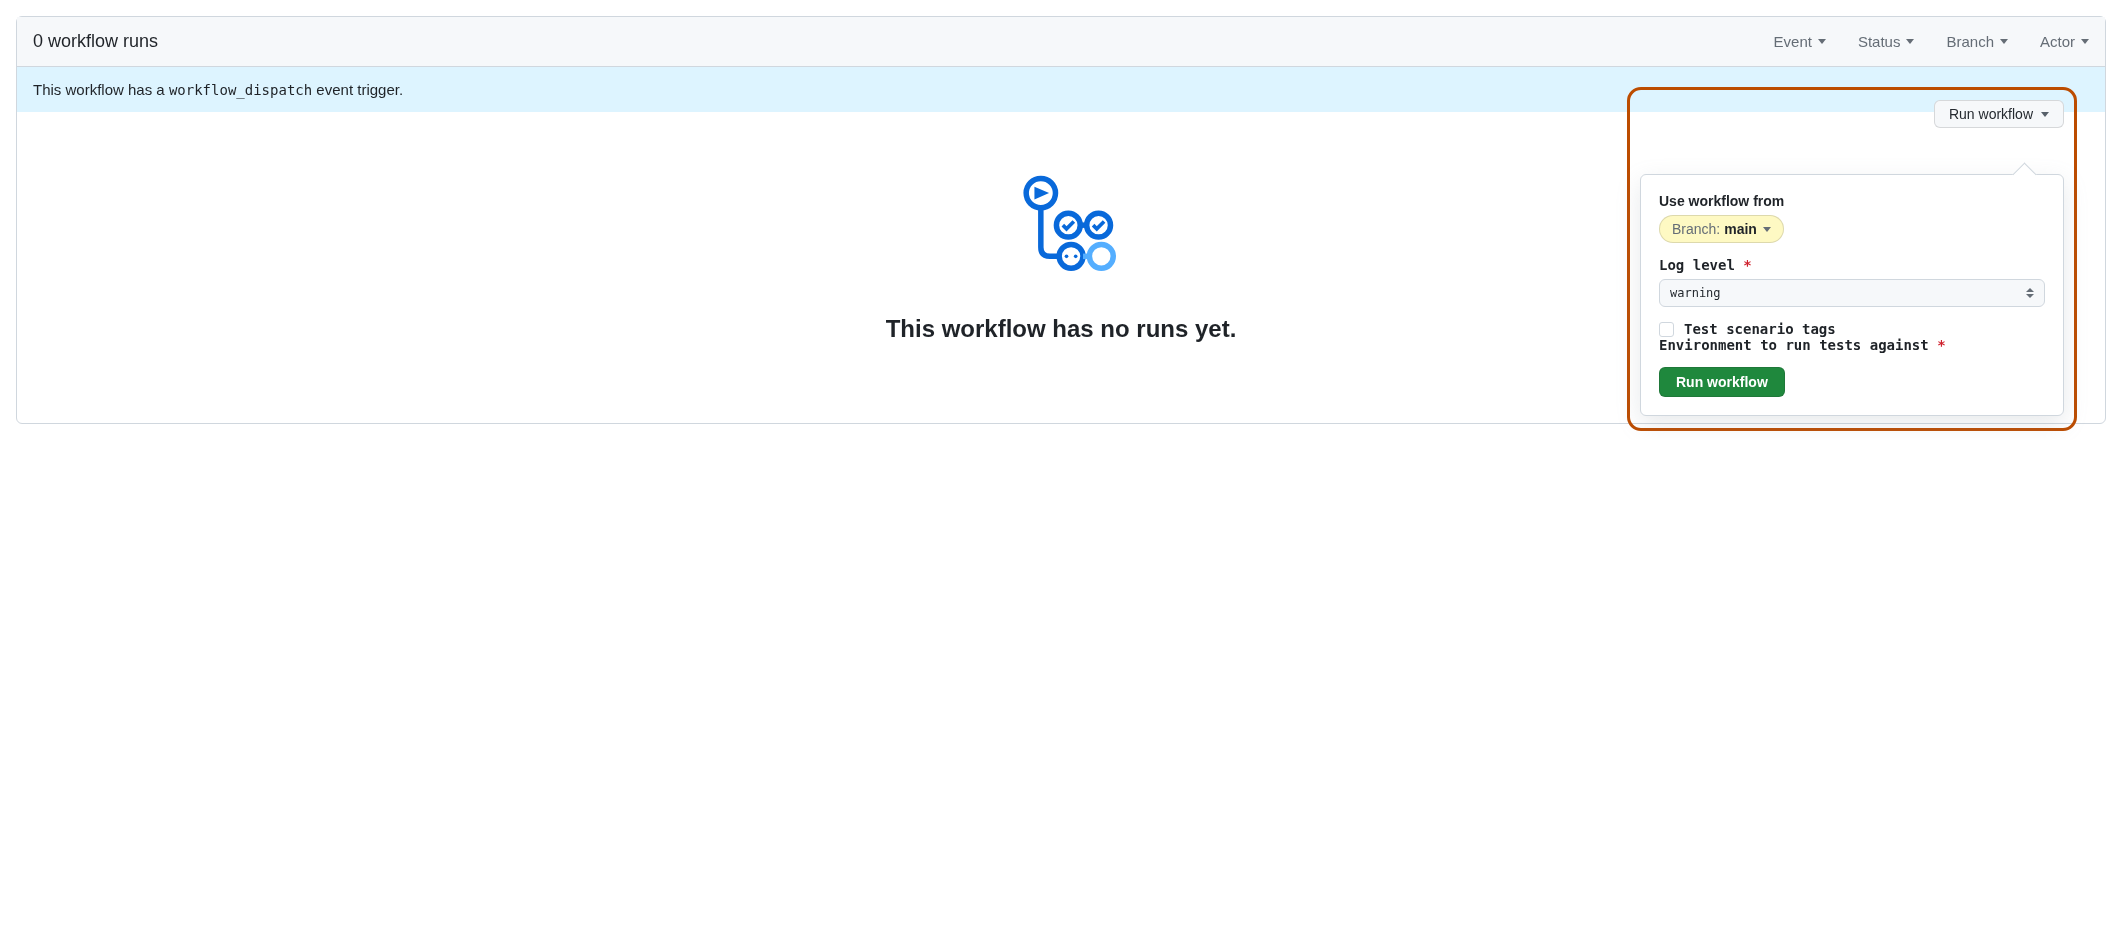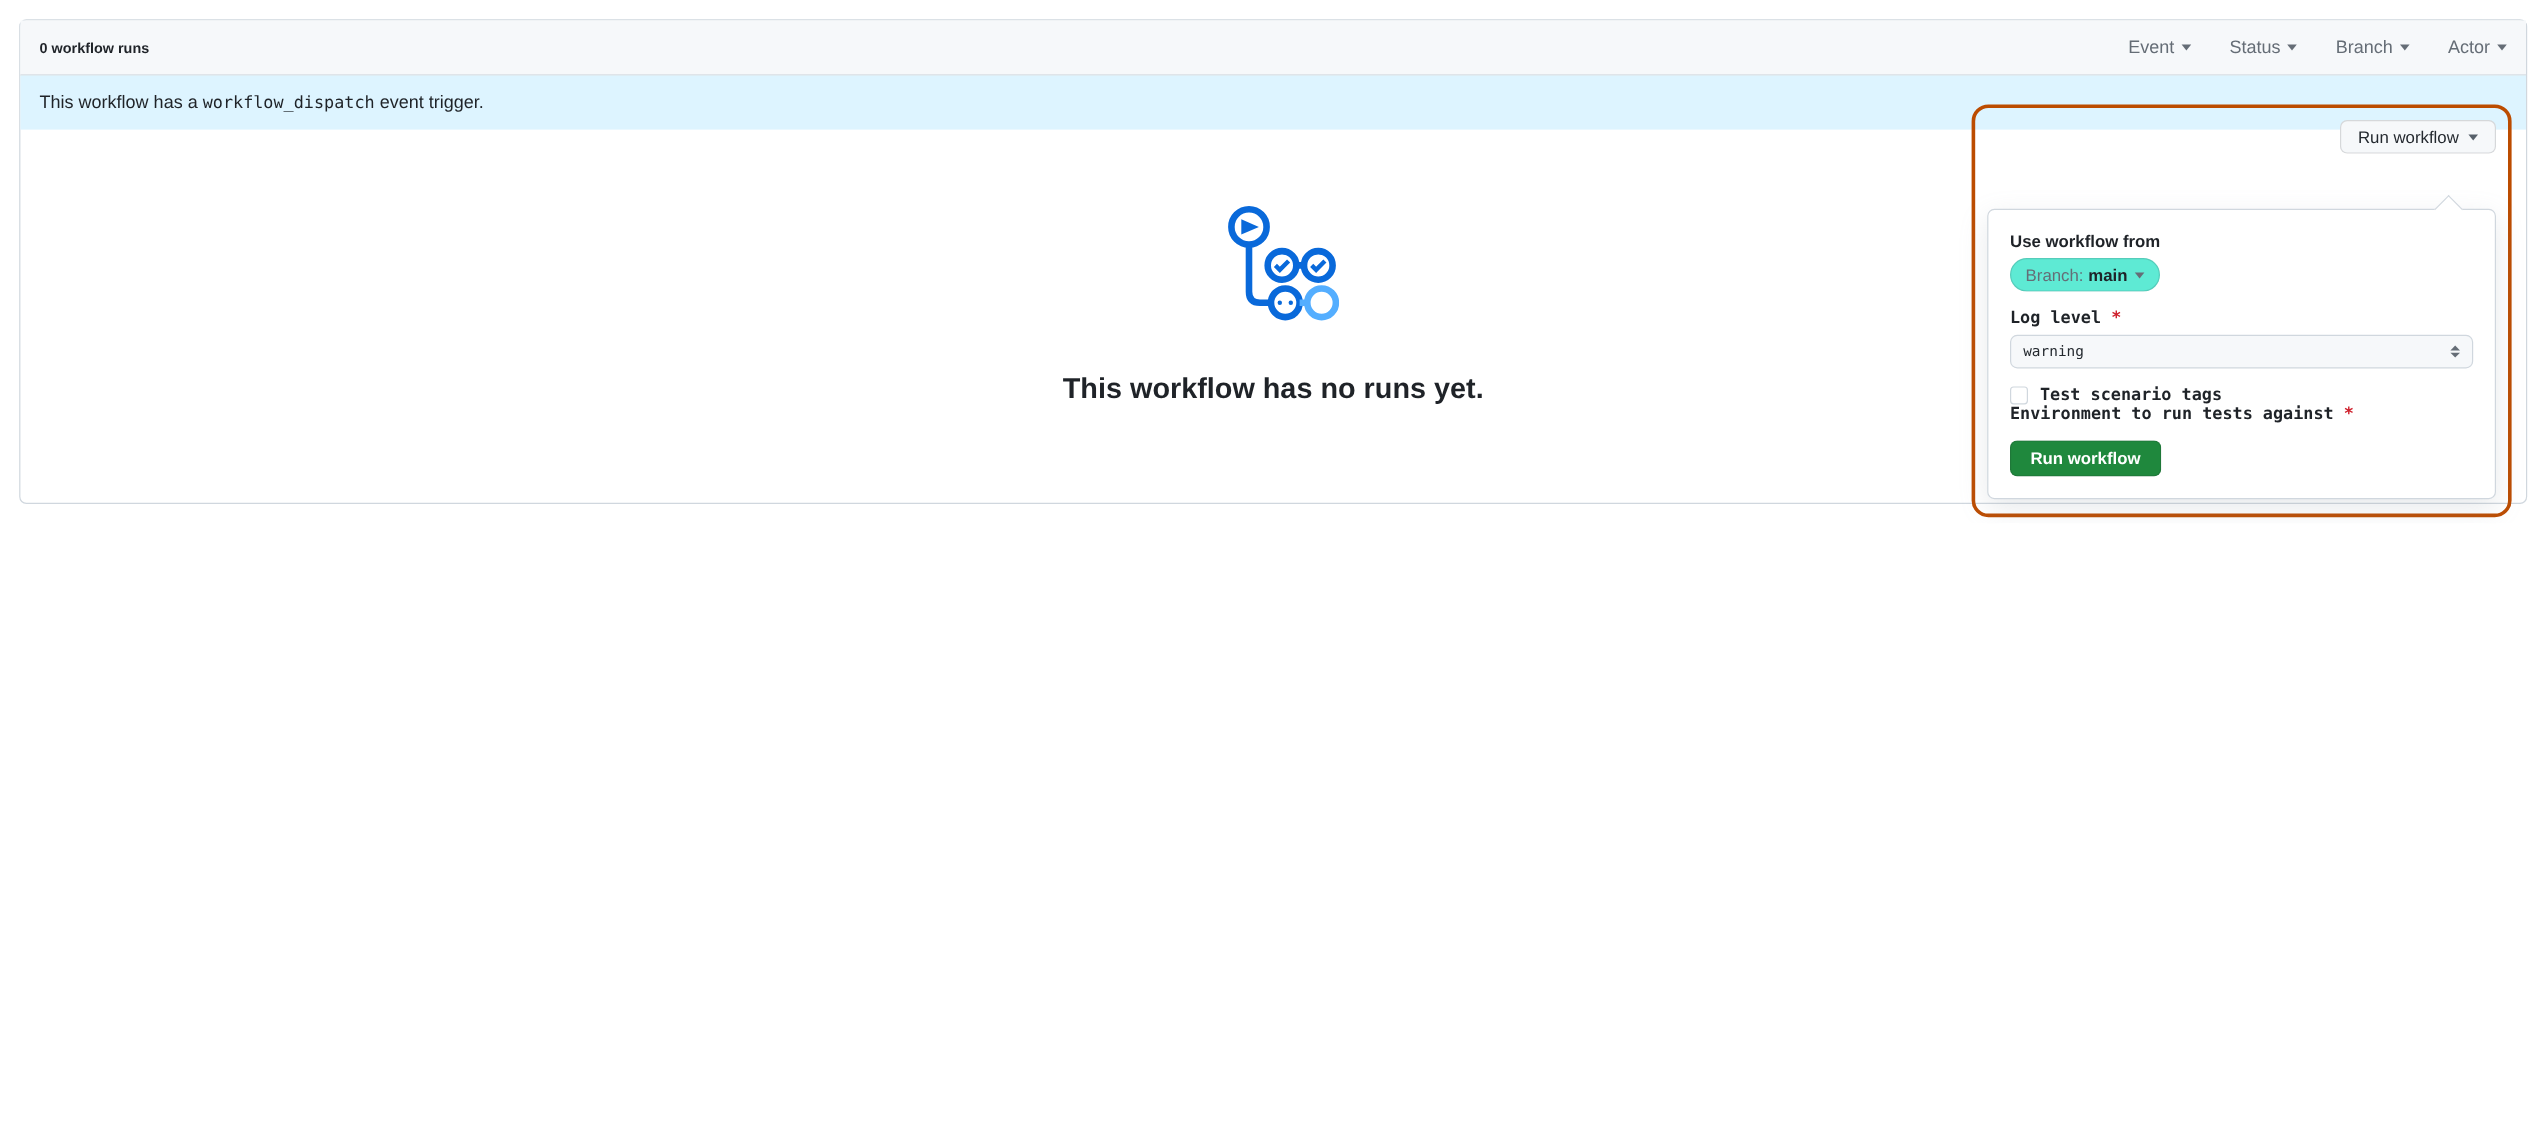--- a/index.html
+++ b/index.html
@@ -18,22 +18,22 @@
   }
   .header-bar {
     display: flex;
     justify-content: space-between;
     align-items: center;
     padding: 14px 16px;
     background: #f6f8fa;
     border-bottom: 1px solid #d0d7de;
   }
   .run-count {
-    font-weight: 700;
-    font-size: 12px;
+    font-weight: 400;
+    font-size: 18px;
   }
   .filters {
     display: flex;
     gap: 32px;
   }
   .filter {
     color: #656d76;
     font-size: 15px;
     display: inline-flex;
     align-items: center;
@@ -84,21 +84,21 @@
     width: 110px;
     height: 110px;
   }
   .empty-title {
     font-size: 24px;
     font-weight: 600;
   }
   
   .popover-wrap {
     position: absolute;
-    right: 12px;
+    right: 28px;
     top: 70px;
     z-index: 5;
   }
   .highlight-frame {
     border: 3px solid #bc4c00;
     border-radius: 14px;
     padding: 10px 10px 12px;
   }
   .popover {
     background: #ffffff;
@@ -136,21 +136,21 @@
   }
   .mono-label {
     font-family: ui-monospace, SFMono-Regular, Menlo, monospace;
     font-weight: 600;
     font-size: 14px;
     display: block;
     margin-bottom: 6px;
   }
   .req { color: #cf222e; }
   .branch-btn {
-    background: #5eead4;
+    background: #fef9c3;
     border: 1px solid rgba(31,35,40,0.15);
     border-radius: 14px;
     padding: 5px 12px;
     font-size: 14px;
     display: inline-flex;
     align-items: center;
     gap: 4px;
     cursor: pointer;
   }
   .branch-btn .prefix { color: #656d76; }

